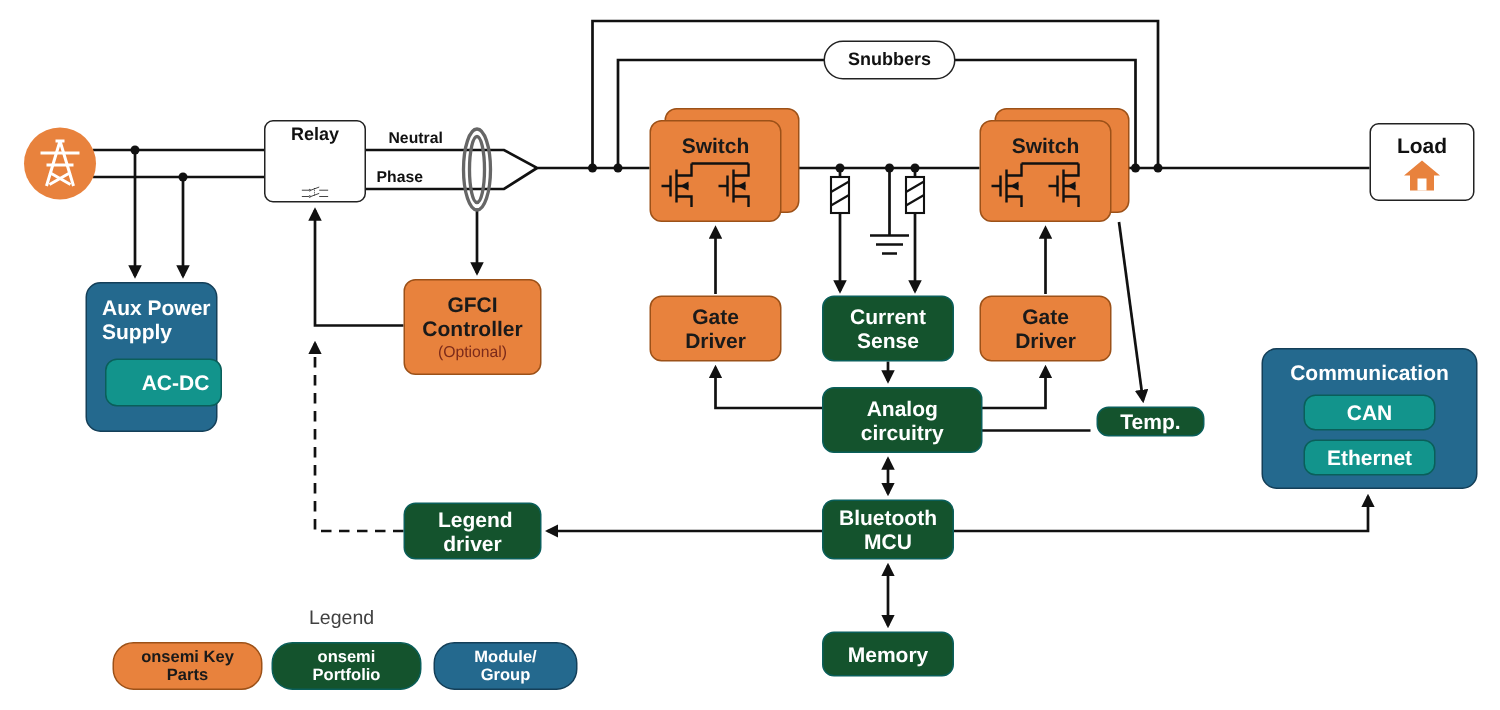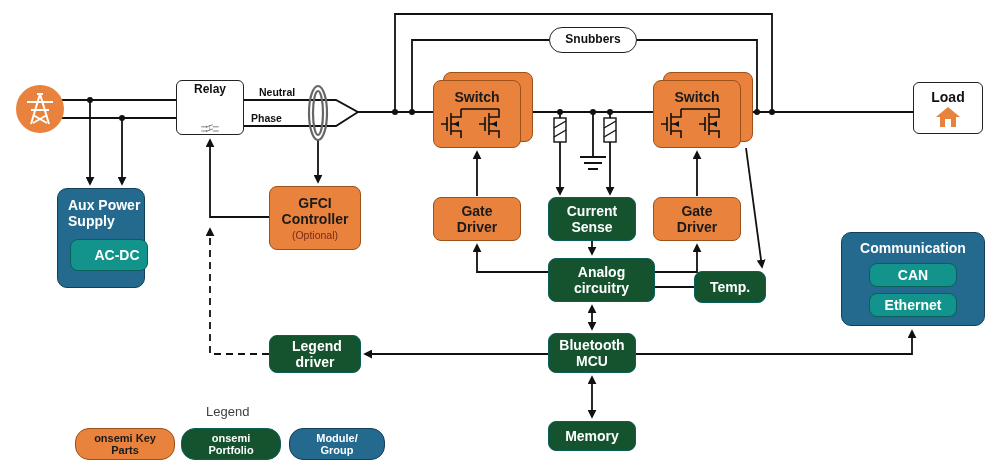--- a/index.html
+++ b/index.html
@@ -197,21 +197,21 @@
   </div>
 
   <div class="node orange" style="left:653px;top:197px;width:88px;height:44px;">
     <span class="lbl" style="max-width:48px;">Gate Driver</span>
   </div>
 
   <div class="node teal" style="left:548px;top:258px;width:107px;height:44px;">
     <span class="lbl" style="max-width:62px;">Analog circuitry</span>
   </div>
 
-  <div class="node teal" style="left:694px;top:271px;width:72px;height:32px;">
+  <div class="node teal" style="left:731px;top:271px;width:72px;height:20px;">
     <span class="lbl">Temp.</span>
   </div>
 
   <div class="node blue" style="left:841px;top:232px;width:144px;height:94px;justify-content:flex-start;padding-top:7px;">
     <span class="lbl14">Communication</span>
     <div class="inner-teal" style="width:88px;height:24px;margin-top:7px;">
       <span class="lbl">CAN</span>
     </div>
     <div class="inner-teal" style="width:88px;height:24px;margin-top:6px;">
       <span class="lbl">Ethernet</span>

